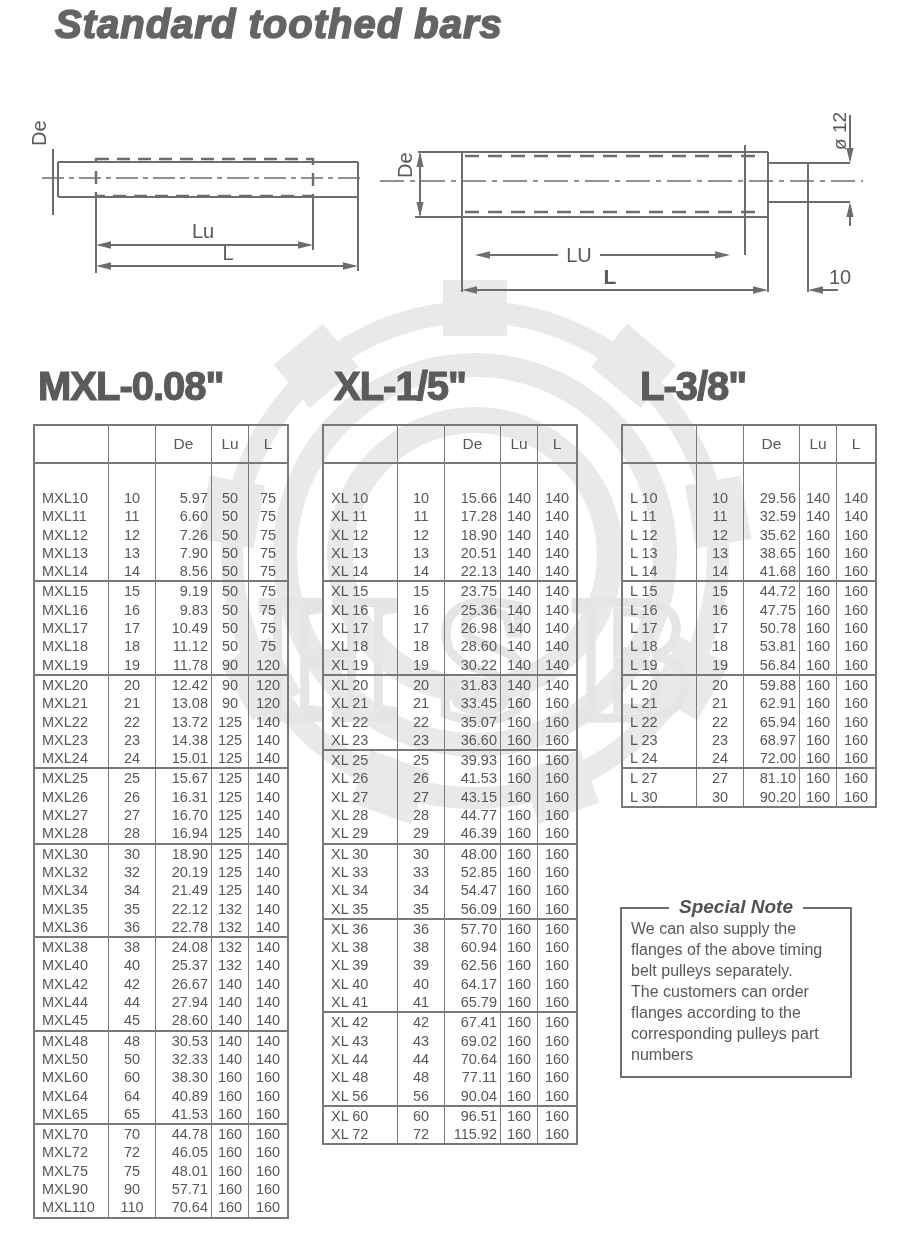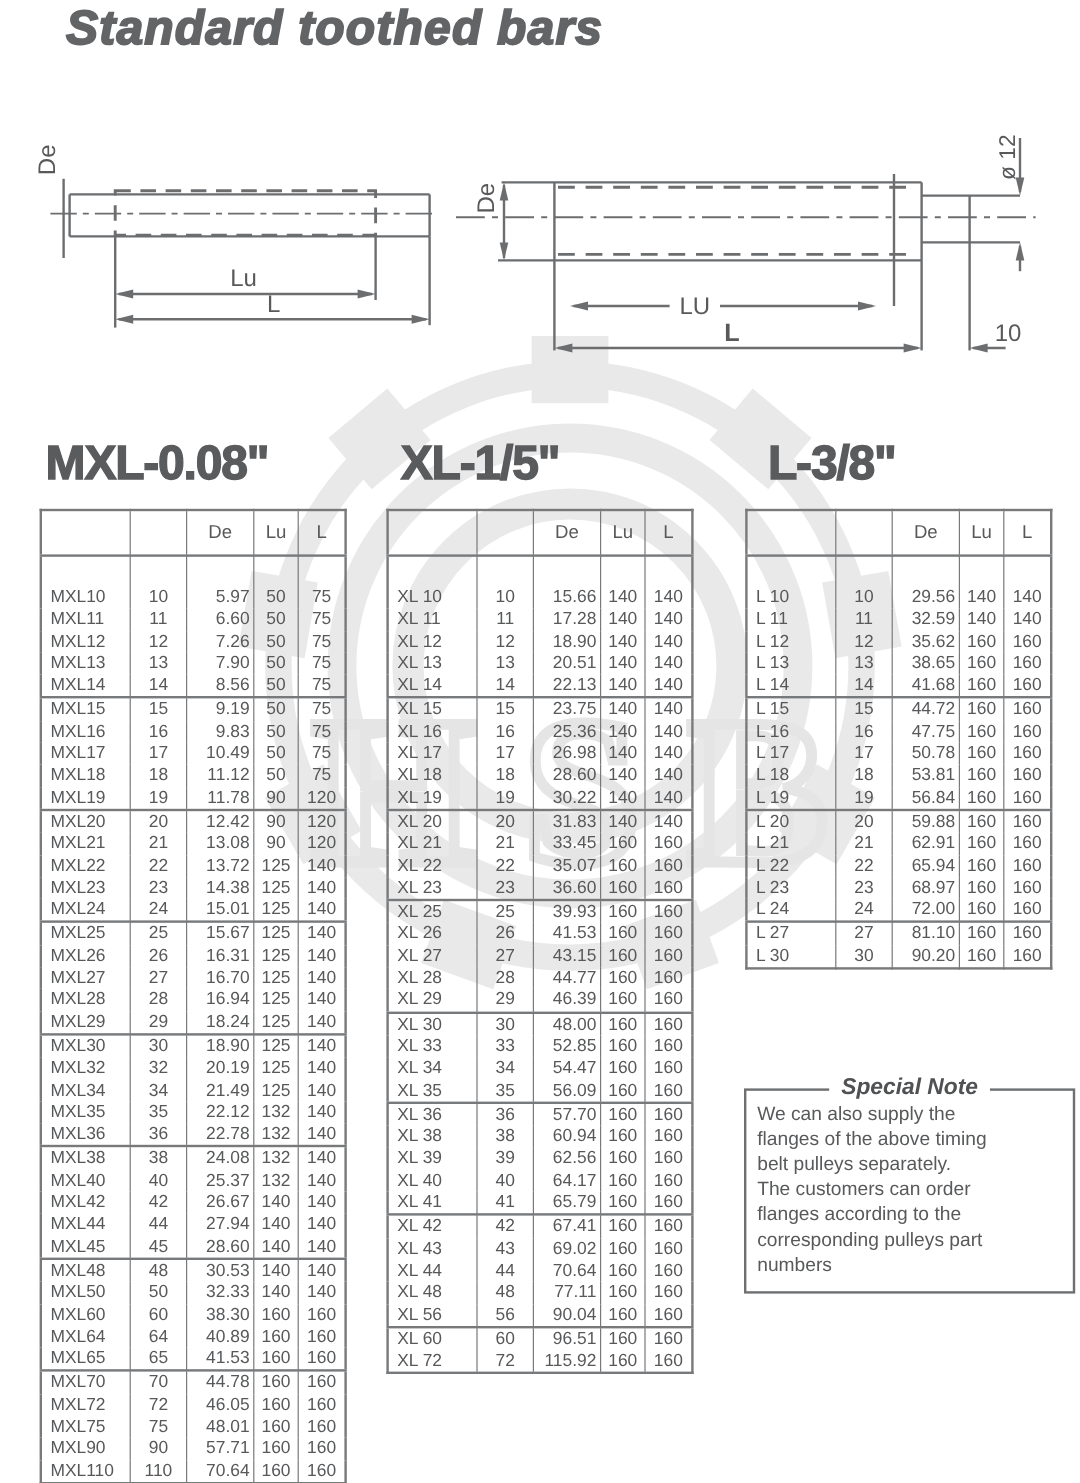--- a/index.html
+++ b/index.html
@@ -49,21 +49,21 @@
   .data-table th.c0{width:66px;}
   .data-table .c1{width:46px;text-align:center;}
   .data-table td.c2{width:52px;text-align:right;padding-right:3px;}
   .data-table th.c2{width:52px;}
   .data-table .c3{width:36px;text-align:center;}
   .data-table .c4{width:38px;text-align:center;}
   .data-table td:not(.c0),.data-table th:not(.c0){border-left:1.5px solid #77797b;}
   .data-table tbody:first-of-type tr:first-child td{padding-top:25px;}
 
   
-  .note{position:absolute;left:620px;top:896px;width:276px;z-index:2;}
+  .note{position:absolute;left:620px;top:896px;width:232px;z-index:2;}
   .note-title{
     position:absolute;top:0;left:50%;transform:translateX(-50%);
     background:#fff;padding:0 10px;font-style:italic;font-weight:bold;
     font-size:19px;color:#4f5153;white-space:nowrap;line-height:22px;z-index:3;
   }
   .note-box{
     border:2px solid #6d6f71;margin-top:11px;padding:9px 8px 11px 9px;
     font-size:16px;line-height:21px;color:#58595b;white-space:pre-line;background:transparent;
   }
 </style>
@@ -319,27 +319,20 @@
           <td class="c3">125</td>
           <td class="c4">140</td>
         </tr>
         <tr>
           <td class="c0">MXL28</td>
           <td class="c1">28</td>
           <td class="c2">16.94</td>
           <td class="c3">125</td>
           <td class="c4">140</td>
         </tr>
-        <tr>
-          <td class="c0">MXL29</td>
-          <td class="c1">29</td>
-          <td class="c2">18.24</td>
-          <td class="c3">125</td>
-          <td class="c4">140</td>
-        </tr>
       </tbody>
       <tbody>
         <tr>
           <td class="c0">MXL30</td>
           <td class="c1">30</td>
           <td class="c2">18.90</td>
           <td class="c3">125</td>
           <td class="c4">140</td>
         </tr>
         <tr>

